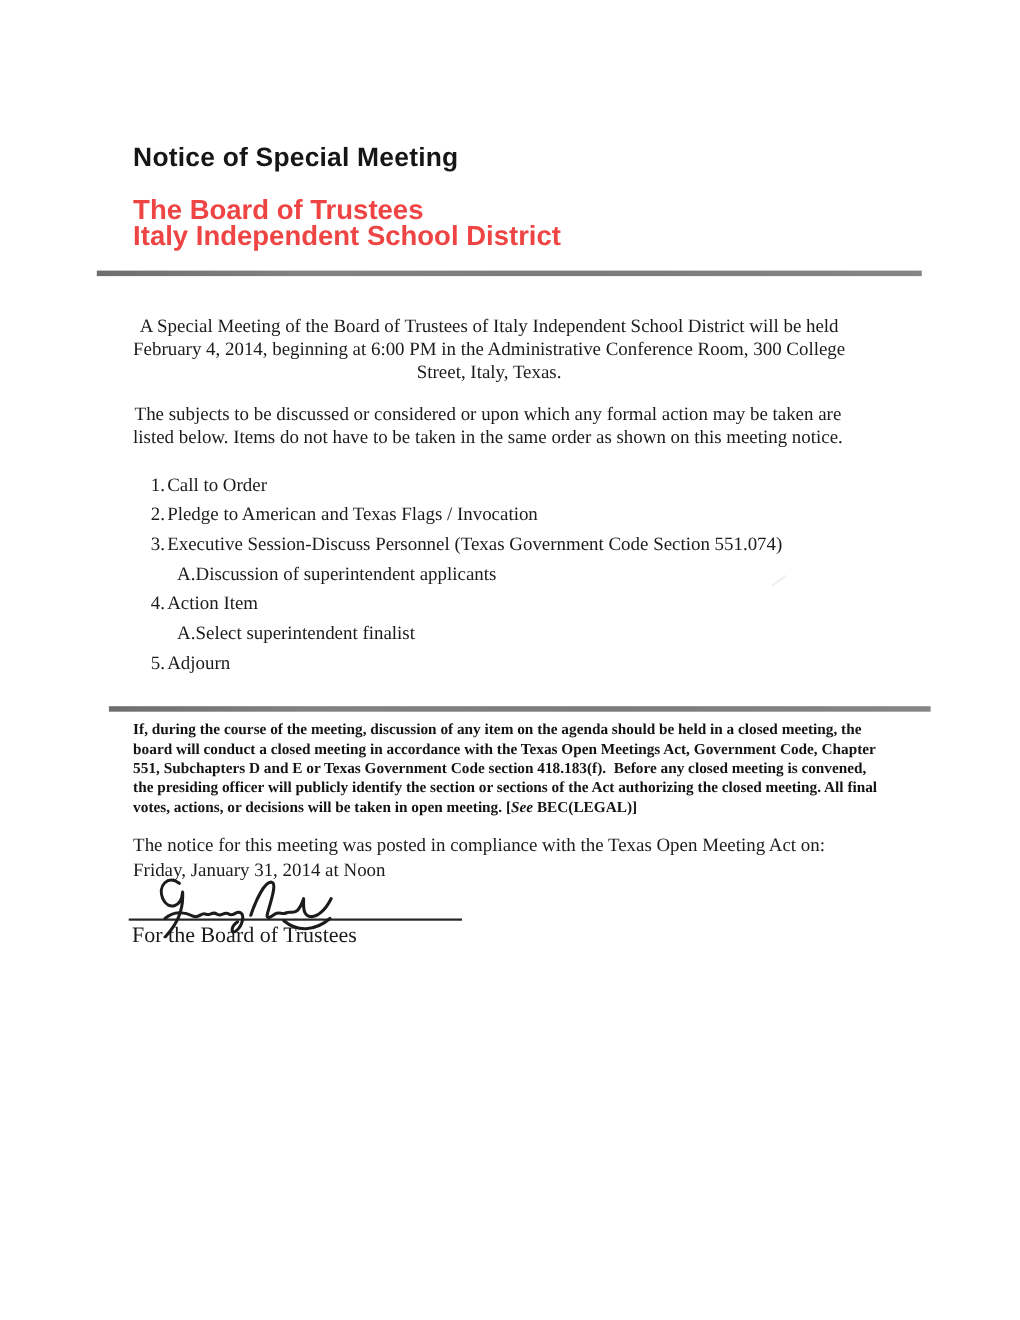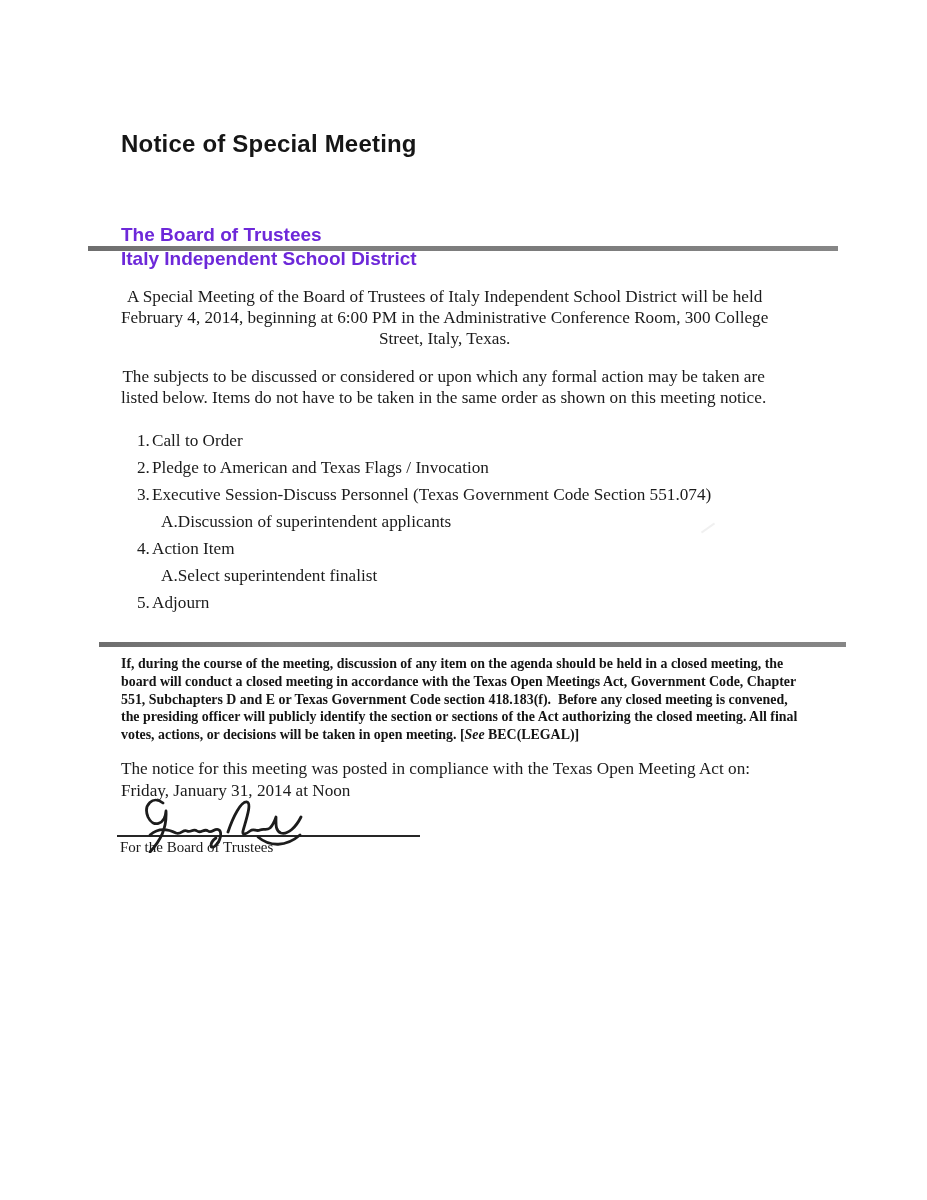--- a/index.html
+++ b/index.html
@@ -24,24 +24,23 @@
     letter-spacing: 0.2px;
     color: #161616;
     white-space: pre;
   }
 
   .org {
     position: absolute;
     left: 121px; top: 179px;
     font-family: "Liberation Sans", sans-serif;
     font-weight: bold;
-    font-size: 19px;
+    font-size: 25px;
     line-height: 24px;
-    color: #6d28d9;
-    margin-top: 44px;
+    color: #ef4444;
   }
   .org div { white-space: pre; }
 
   .rule {
     position: absolute;
     height: 5px;
     background: linear-gradient(90deg, #6e6e6e, #828282 25%, #7b7b7b 60%, #868686);
   }
   .rule-1 { left: 88px; top: 246px; width: 750px; }
   .rule-2 { left: 99px; top: 642px; width: 747px; }
@@ -98,21 +97,21 @@
     fill: none;
     stroke: #1c1c1c;
     stroke-width: 2.8;
     stroke-linecap: round;
     stroke-linejoin: round;
   }
 
   .sig-caption {
     position: absolute;
     left: 120px; top: 839px;
-    font-size: 15px;
+    font-size: 20px;
     white-space: pre;
     text-align: center;
   }
 
   .artifact {
     position: absolute;
     left: 700px; top: 527px;
     width: 16px; height: 2px;
     background: rgba(0,0,0,0.06);
     transform: rotate(-35deg);

